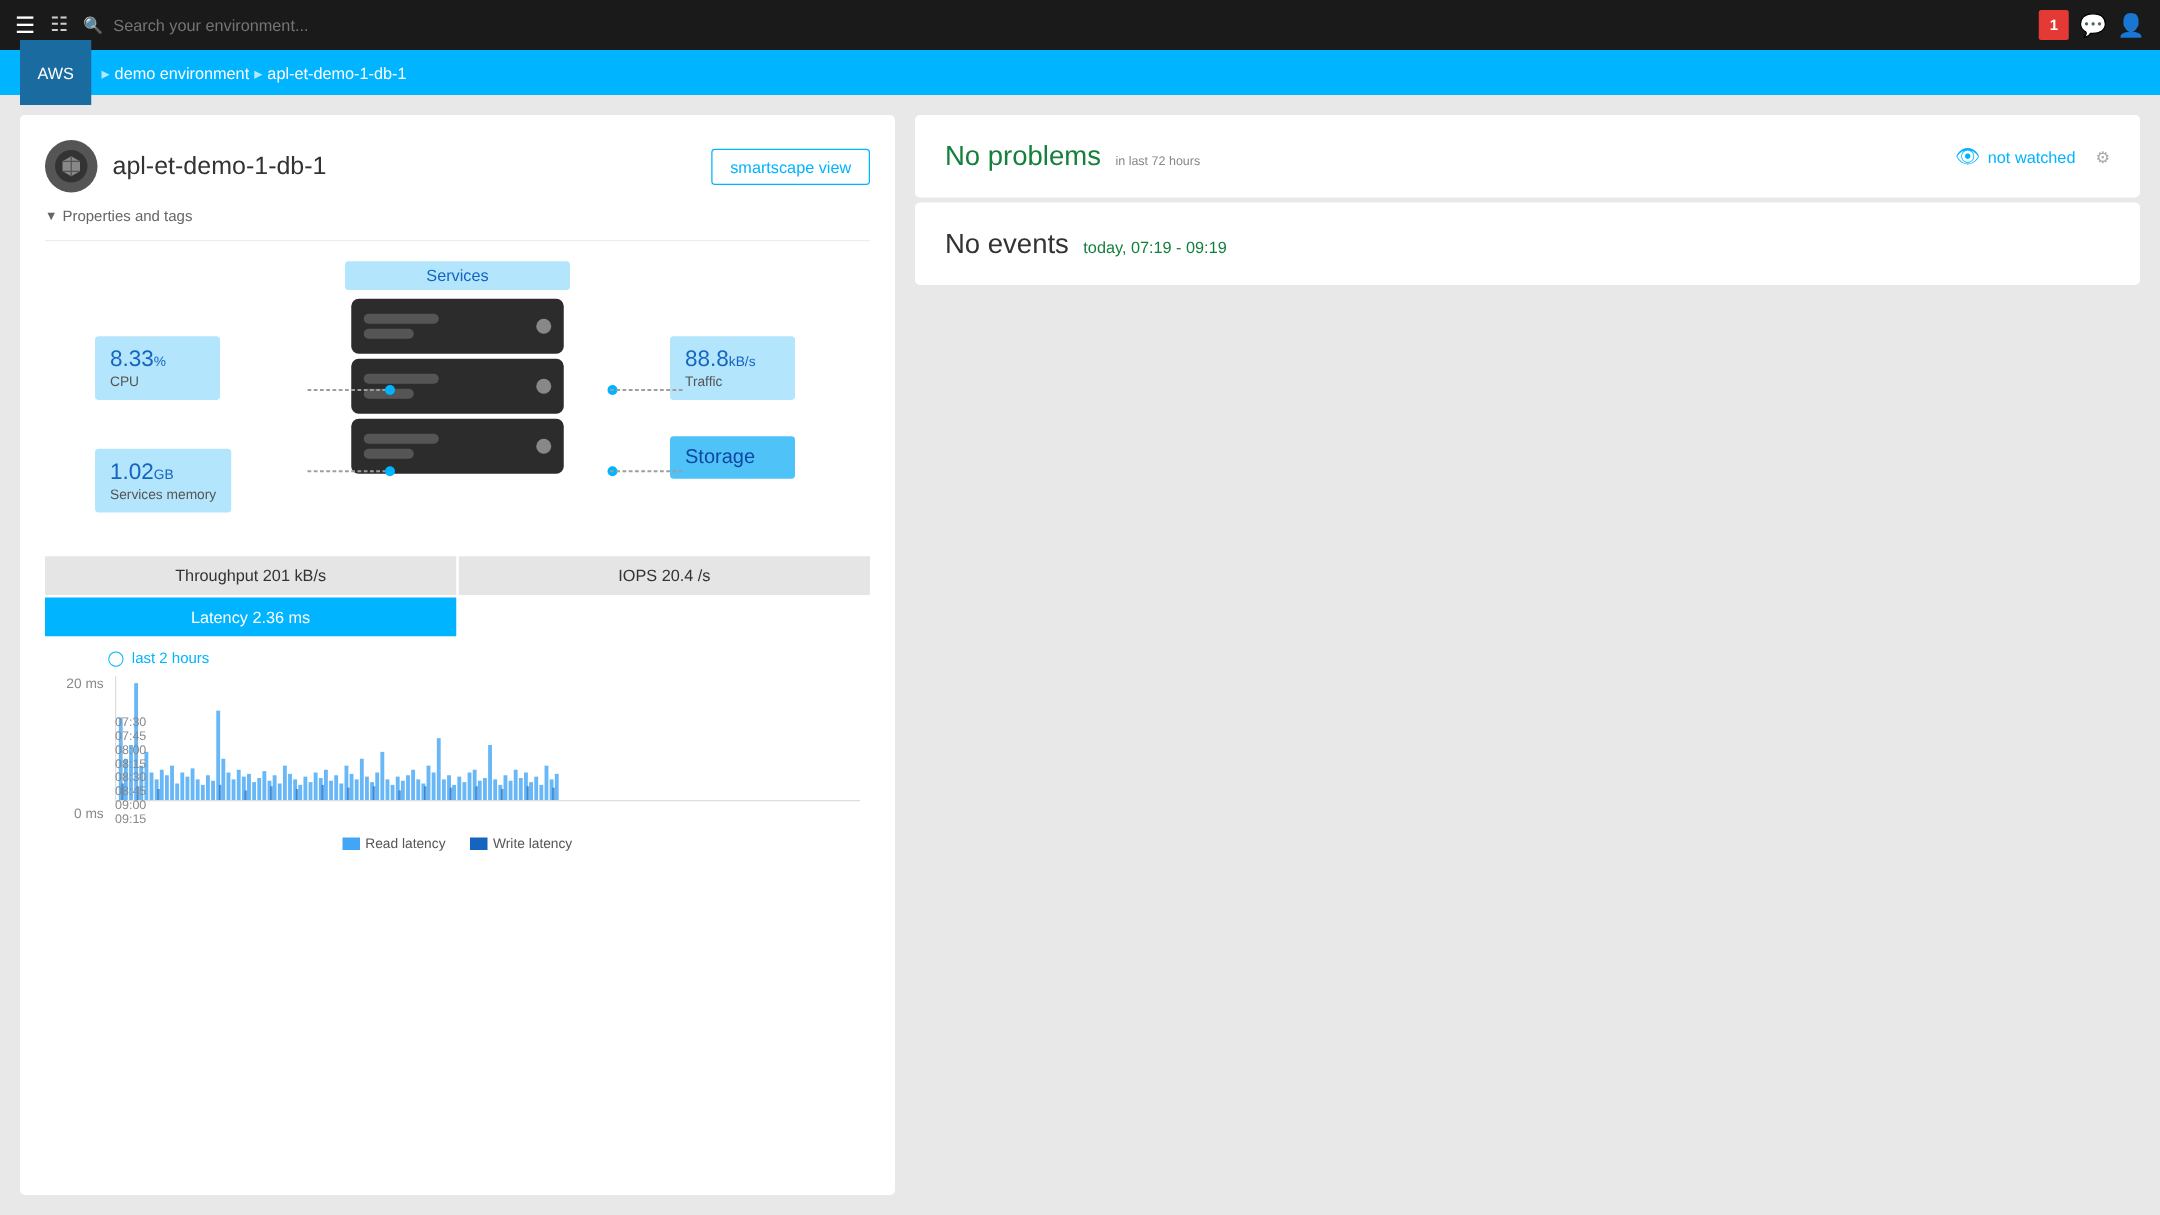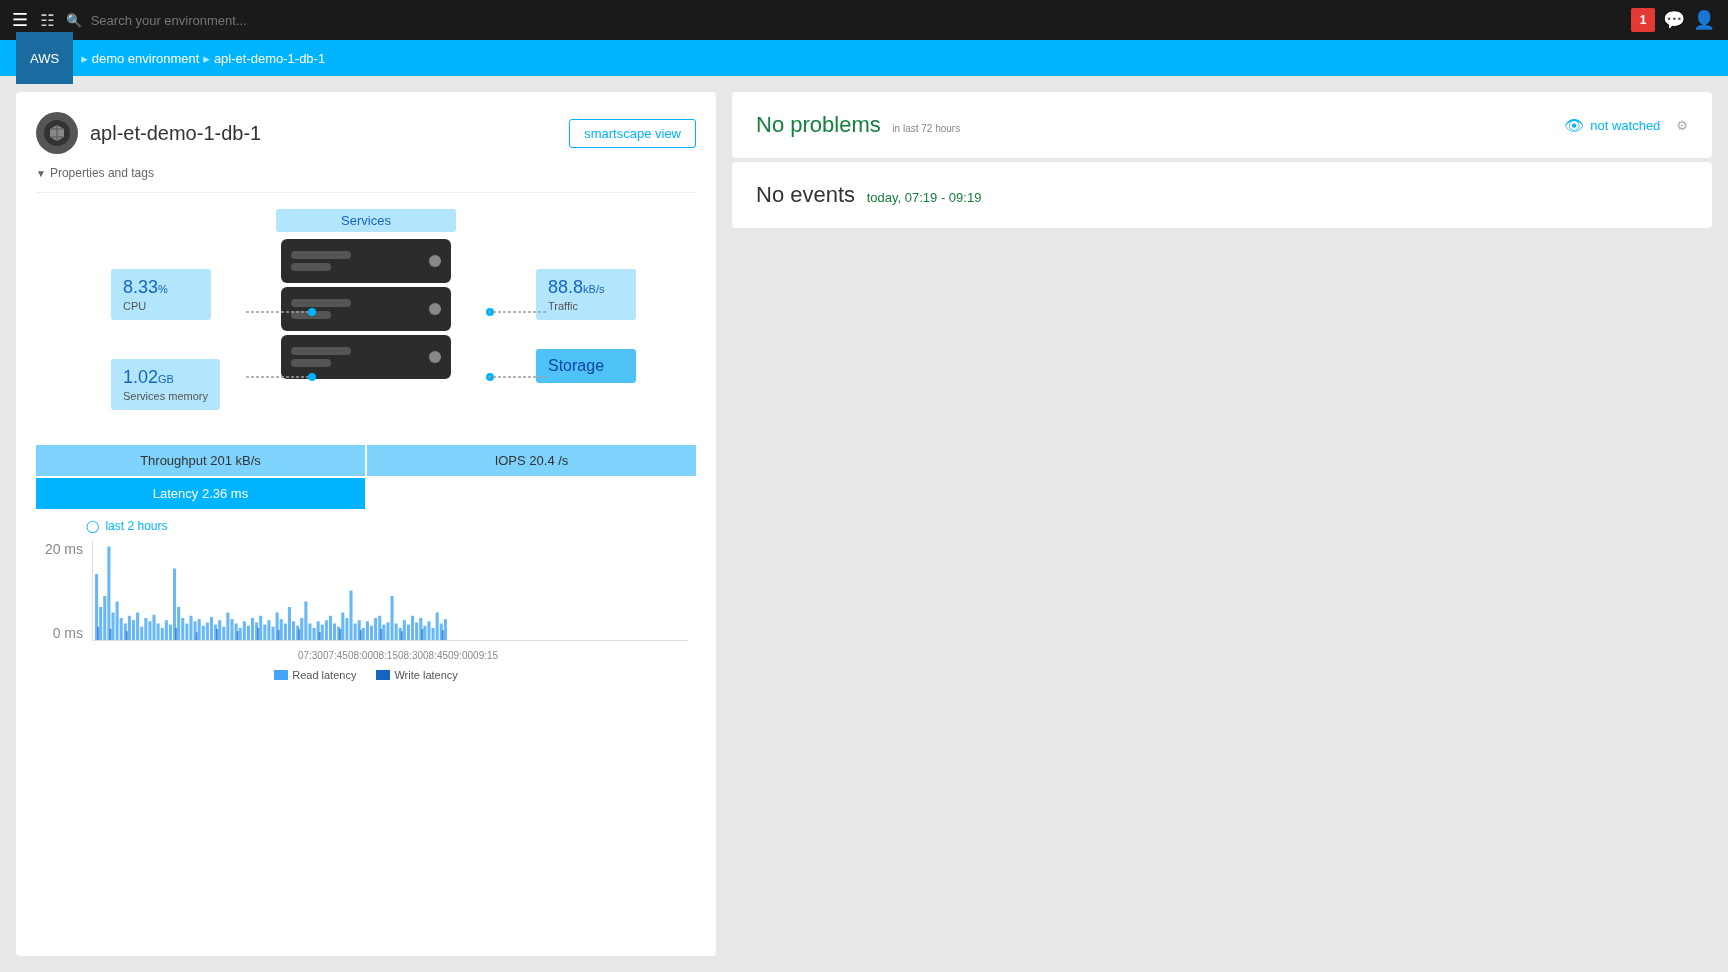--- a/index.html
+++ b/index.html
@@ -179,21 +179,20 @@
       background: #888;
     }
 
     
     .metric-box {
       position: absolute;
       background: #b3e5fc;
       border-radius: 3px;
       padding: 8px 12px;
       min-width: 100px;
-      margin-left: 35px;
     }
     .metric-box .metric-value {
       font-size: 18px;
       font-weight: 400;
       color: #1565c0;
     }
     .metric-box .metric-unit {
       font-size: 11px;
       color: #1565c0;
     }
@@ -218,21 +217,21 @@
     }
 
     
     .metrics-bar {
       display: grid;
       grid-template-columns: 1fr 1fr;
       gap: 2px;
       margin-bottom: 2px;
     }
     .metric-cell {
-      background: #7dd3fc;
+      background: #e5e5e5;
       padding: 8px 16px;
       font-size: 13px;
       color: #333;
       text-align: center;
     }
     .metric-cell.active {
       background: #00b4ff;
       color: #fff;
     }
 
@@ -251,49 +250,50 @@
     }
     .chart-container {
       position: relative;
       height: 120px;
       margin: 0 8px;
     }
     .chart-yaxis {
       position: absolute;
       left: 0;
       top: 0;
-      bottom: 20px;
+      bottom: 4px;
       width: 45px;
       display: flex;
       flex-direction: column;
       justify-content: space-between;
-      font-size: 14px;
+      font-size: 11px;
       color: #888;
       text-align: right;
       padding-right: 6px;
     }
     .chart-inner {
       position: absolute;
       left: 48px;
       right: 0;
       top: 0;
       bottom: 20px;
       border-left: 1px solid #ddd;
       border-bottom: 1px solid #ddd;
       overflow: hidden;
     }
     .chart-xaxis {
       position: absolute;
-      left: 64px;
+      left: 48px;
       right: 0;
       bottom: 0;
       display: flex;
-      justify-content: center;
+      justify-content: flex-start;
       font-size: 10px;
       color: #888;
+      flex-direction: column;
     }
     .chart-legend {
       display: flex;
       justify-content: center;
       gap: 20px;
       margin-top: 8px;
       font-size: 11px;
       color: #555;
     }
     .legend-item {

